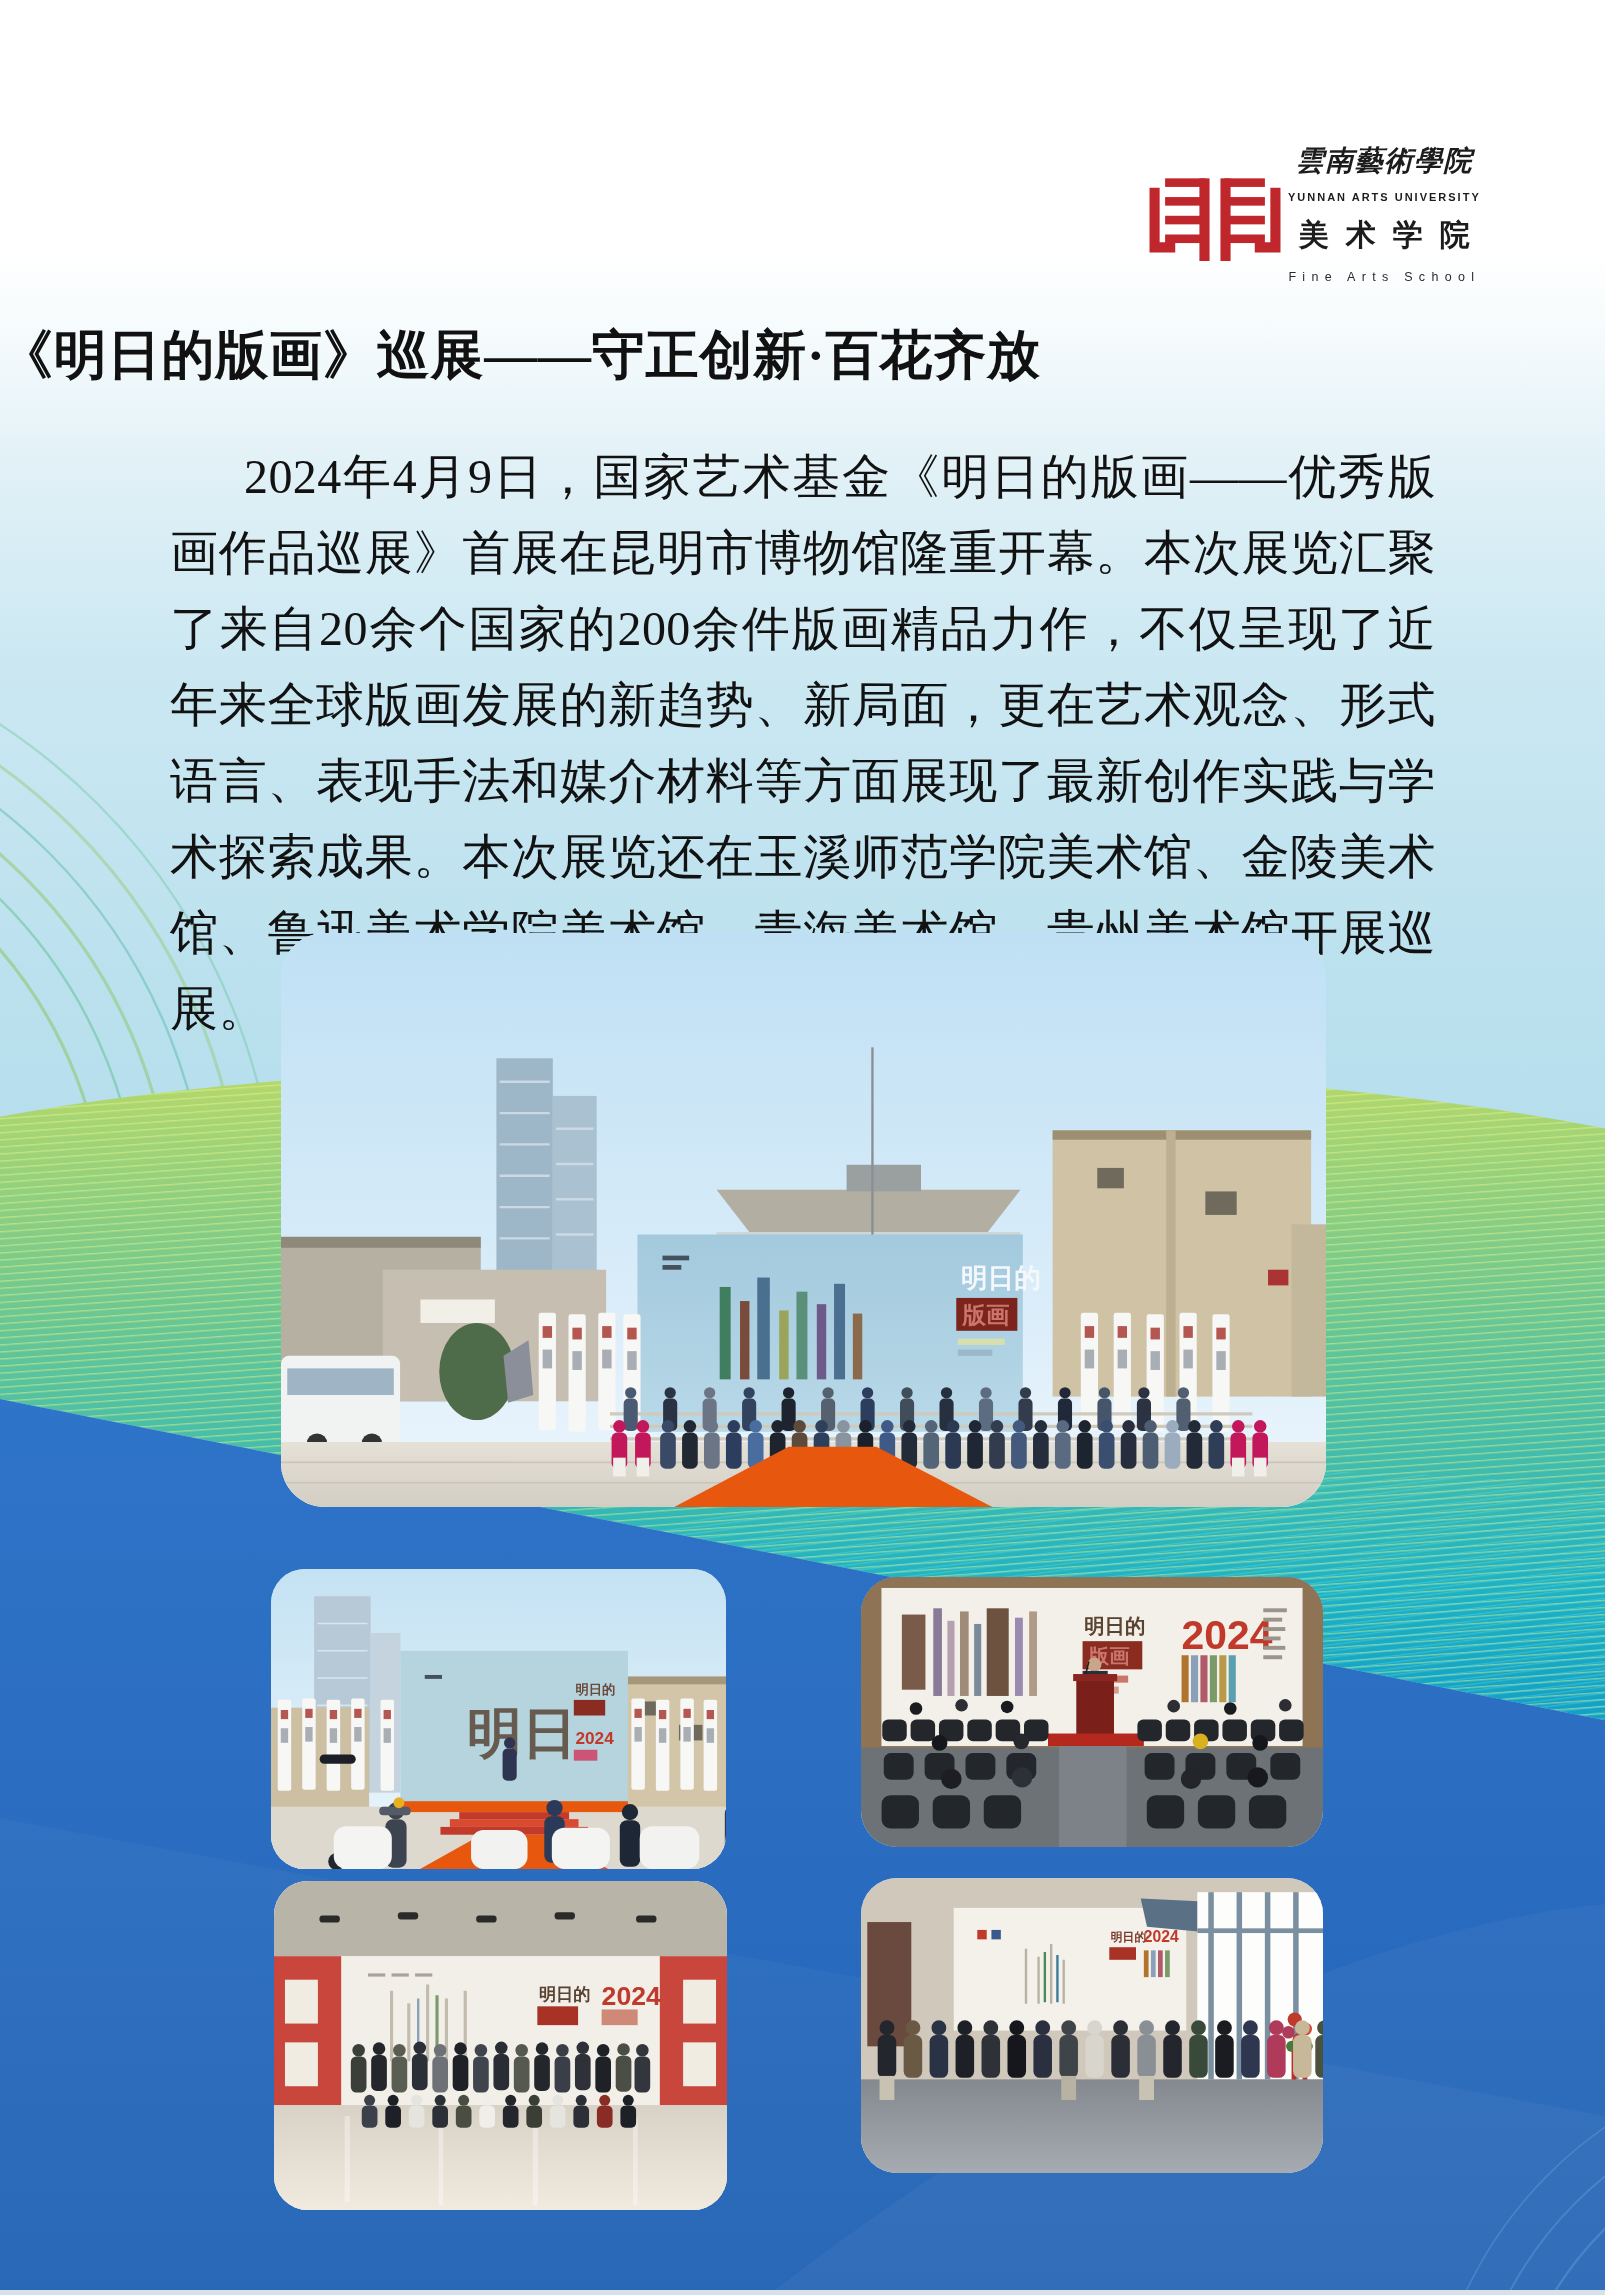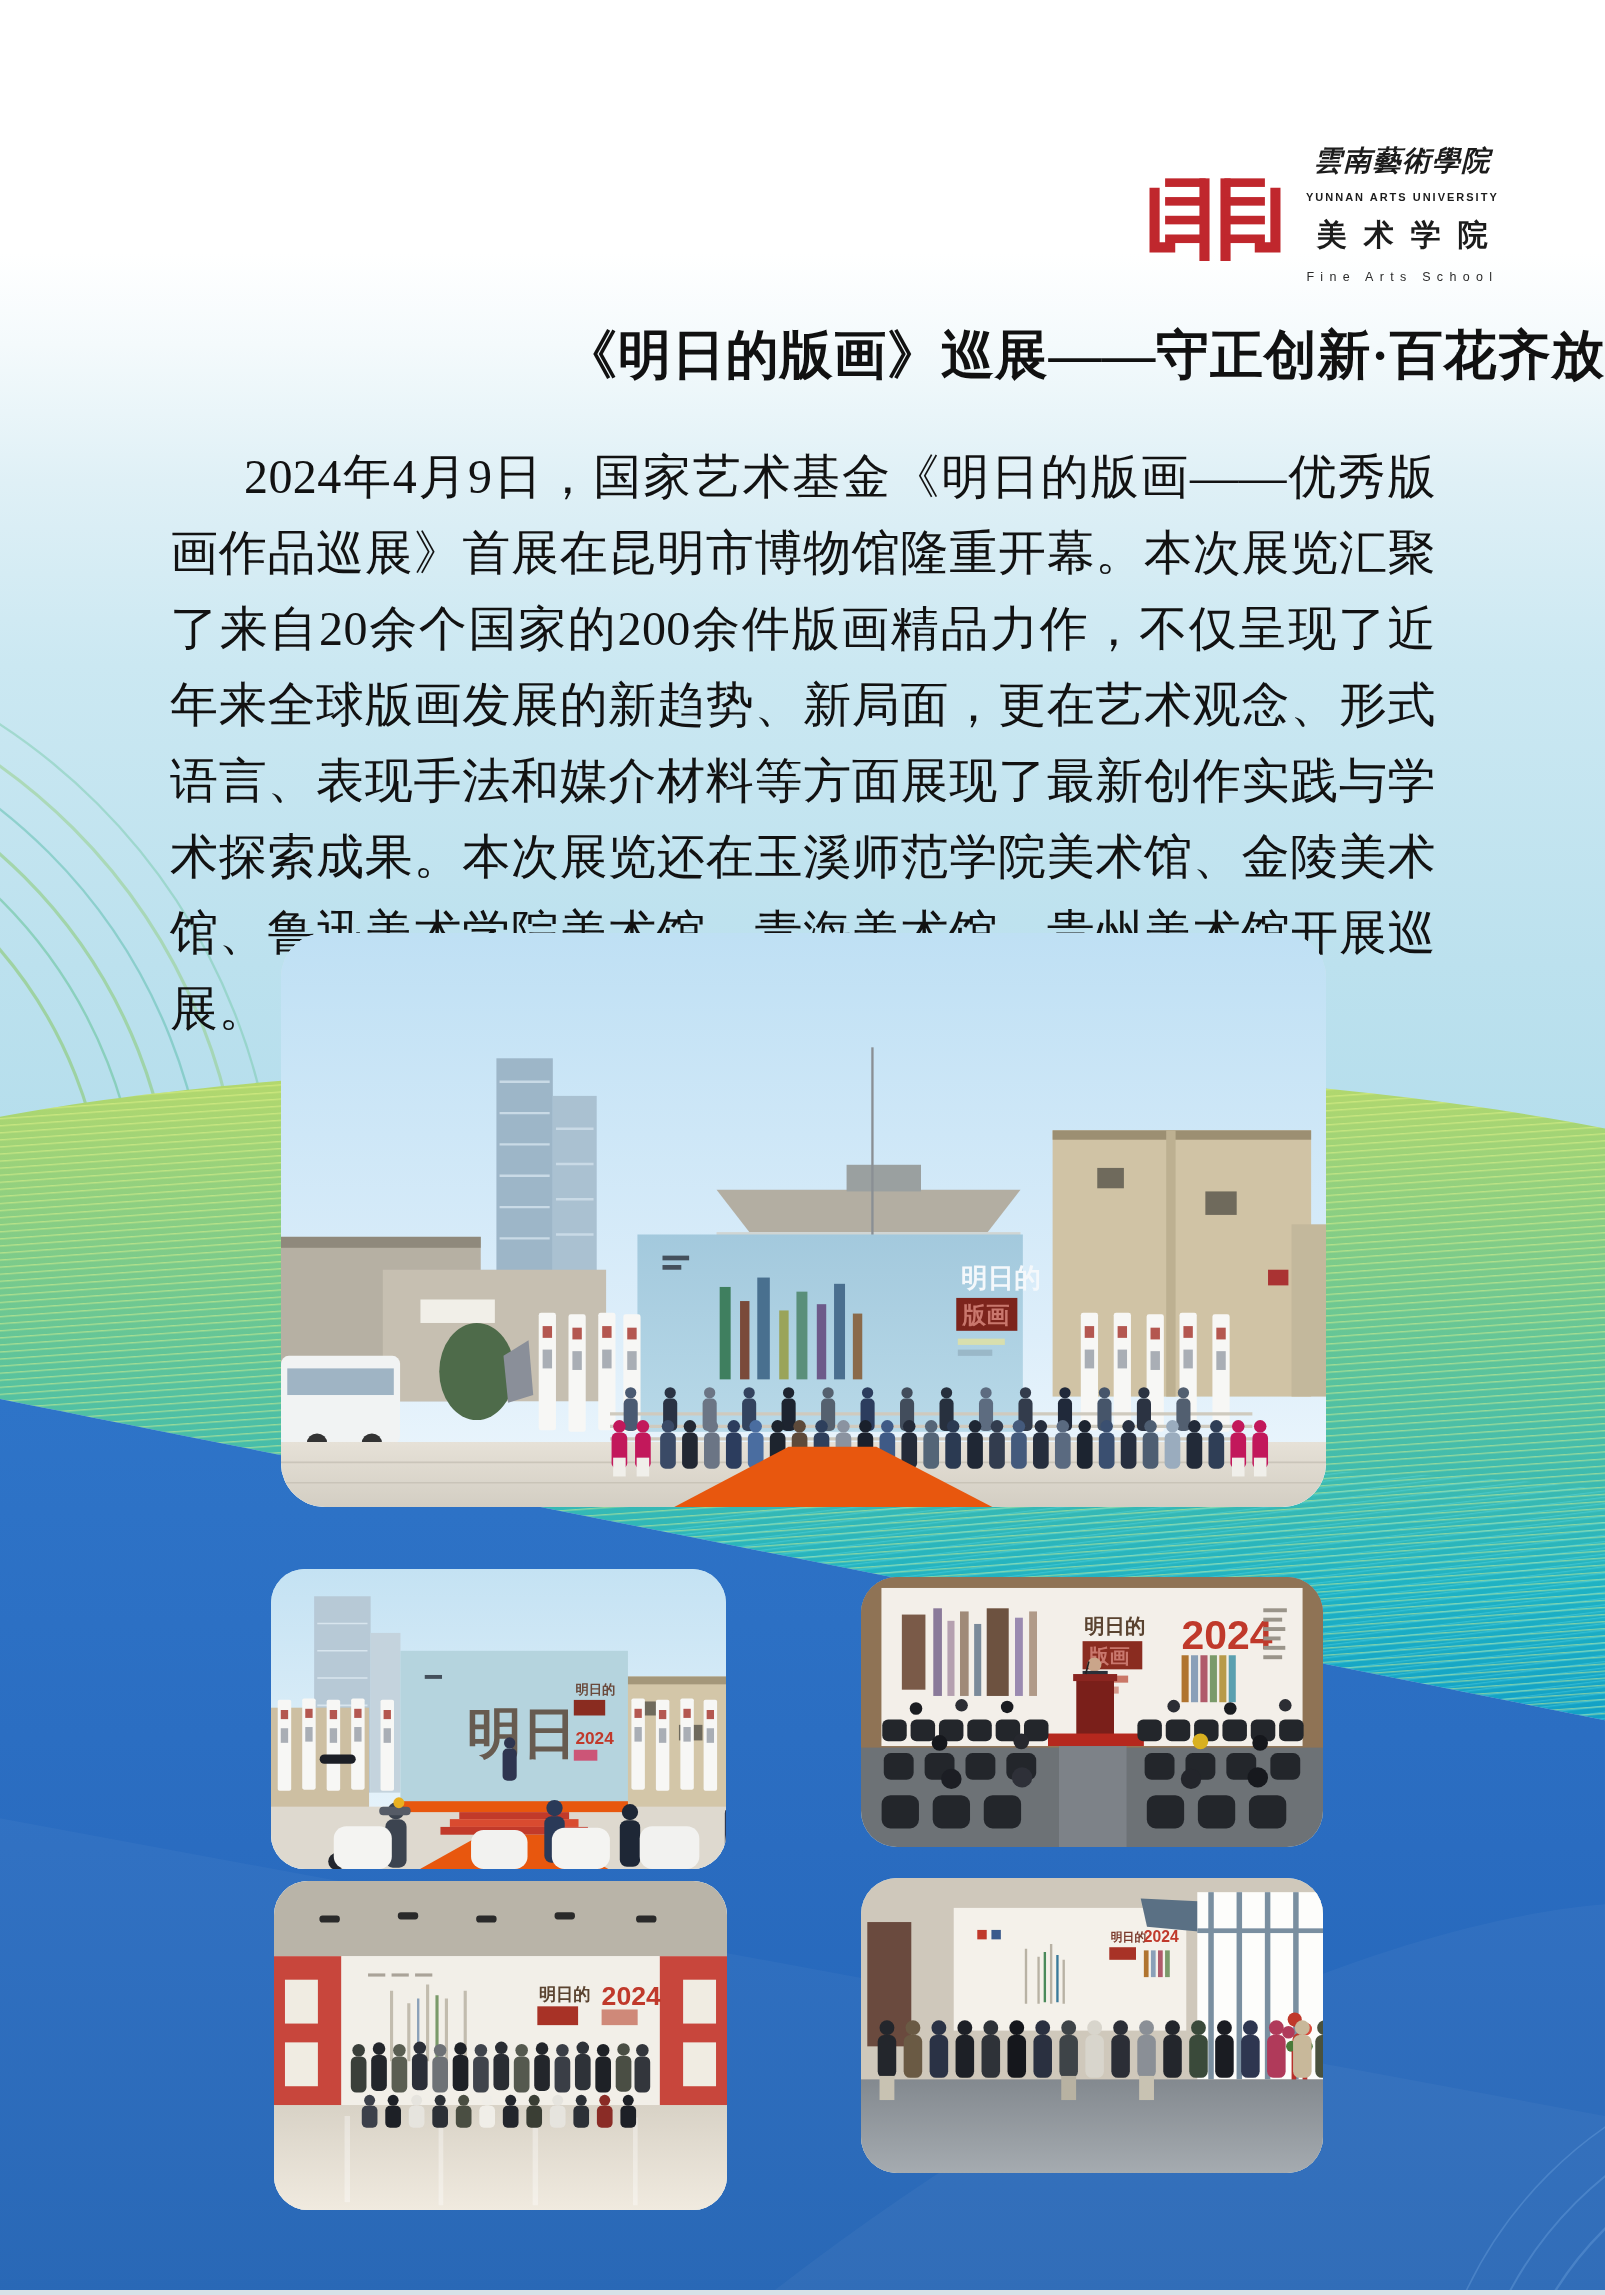--- a/index.html
+++ b/index.html
@@ -5,32 +5,32 @@
   html,body{margin:0;padding:0;background:#9aa4ac;}
   .page{position:relative;width:1605px;height:2295px;overflow:hidden;
         font-family:"Liberation Serif","DejaVu Serif",serif;
         background:linear-gradient(180deg,#ffffff 0%,#ffffff 11%,#f4fafc 15%,
           #dff0f6 21%,#cbe8f2 29%,#bce1ee 42%,#aedbea 58%,#a4d6e8 70%,#9dd2e5 100%);}
   .layer{position:absolute;inset:0;}
   svg{display:block;}
   svg text{font-family:"Liberation Sans","DejaVu Sans",sans-serif;}
 
   
-  .logo{position:absolute;left:1146px;top:147px;display:flex;align-items:center;gap:22px;}
+  .logo{position:absolute;left:1146px;top:147px;display:flex;align-items:center;gap:4px;}
   .logo-text{display:flex;flex-direction:column;align-items:center;line-height:1;color:#1c1c1c;}
   .logo-cal{font-size:28px;letter-spacing:1.6px;font-weight:bold;font-style:italic;
             font-family:"Liberation Serif",serif;white-space:nowrap;}
   .logo-en1{font-size:11px;font-weight:bold;letter-spacing:2px;margin-top:17px;
             font-family:"Liberation Sans",sans-serif;white-space:nowrap;}
   .logo-cn2{font-size:30px;font-weight:bold;letter-spacing:17px;margin-top:17px;
             margin-right:-17px;white-space:nowrap;}
   .logo-en2{font-size:12.5px;letter-spacing:6.3px;margin-top:21px;color:#2a2a2a;
             font-family:"Liberation Sans",sans-serif;white-space:nowrap;}
 
-  .title{position:absolute;left:0;top:320px;width:100%;text-align:right;
+  .title{position:absolute;left:0;top:320px;width:100%;text-align:left;
          font-size:53px;font-weight:900;color:#111;letter-spacing:0.8px;margin:0;}
   .body-text{position:absolute;left:170px;top:439px;width:1266px;margin:0;
          font-size:48px;line-height:76px;color:#121212;text-align:justify;
          text-indent:74px;letter-spacing:0.4px;}
 
   figure{margin:0;position:absolute;overflow:hidden;background:#cfe4ee;}
   .ph-hero{left:281px;top:933px;width:1045px;height:574px;border-radius:44px;}
   .ph-1{left:271px;top:1569px;width:455px;height:300px;border-radius:34px;}
   .ph-2{left:861px;top:1577px;width:462px;height:270px;border-radius:36px;}
   .ph-3{left:274px;top:1881px;width:453px;height:329px;border-radius:34px;}

